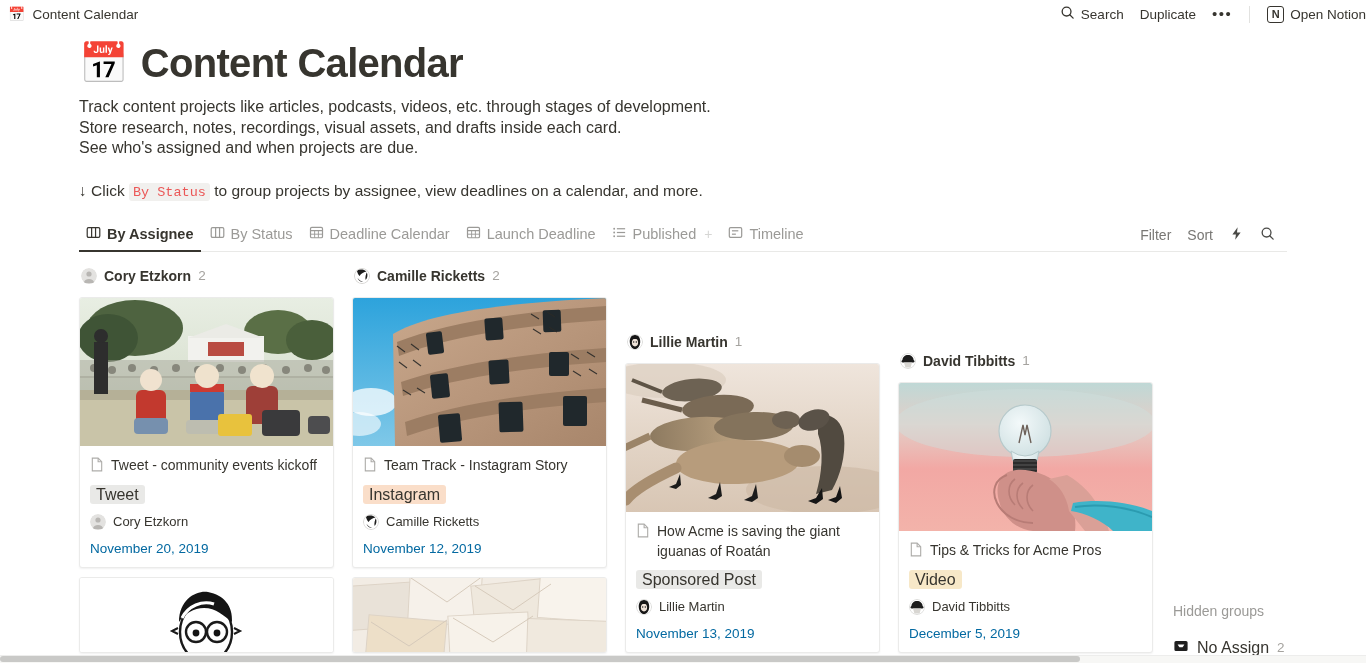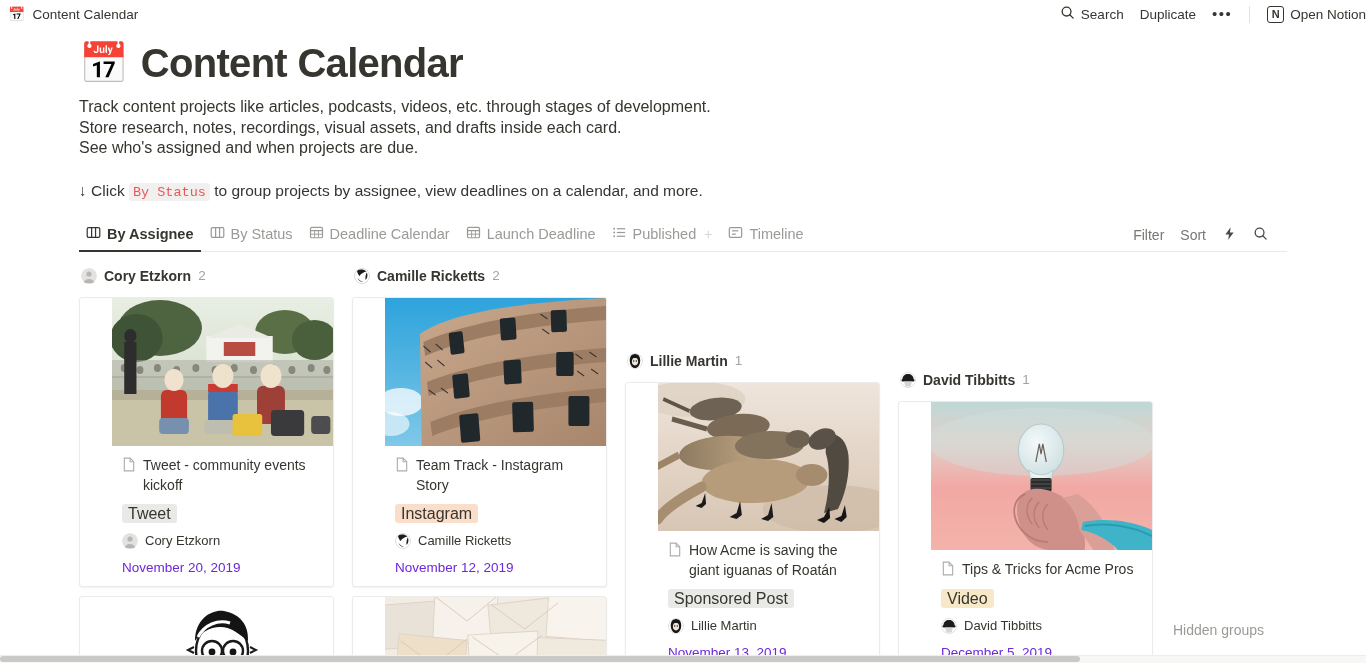--- a/index.html
+++ b/index.html
@@ -72,21 +72,21 @@
     position: relative; white-space: nowrap;
   }
   .tab.active { color: #37352f; font-weight: bold; }
   .tab.active:after {
     content: ""; position: absolute; left: 0; right: 0; bottom: -1px;
     height: 2px; background: #37352f;
   }
   .tab .plus { color: #d6d6d4; font-size: 14px; margin-left: 2px; }
 
   .tabbar-right {
-    position: absolute; right: 12px; bottom: 4px;
+    position: absolute; right: 5px; bottom: 4px;
     display: flex; gap: 2px;
     font-size: 14px; color: #787774;
   }
   .tr-item { padding: 3px 7px; border-radius: 3px; cursor: pointer; display:flex; align-items:center;}
 
   
   .ico { display: inline-block; vertical-align: middle; flex: 0 0 auto; }
 
   
   .board {
@@ -102,39 +102,38 @@
   .col-count { font-size: 13.5px; color: #a5a39f; }
 
   .card {
     background: #fff;
     border: 1px solid #ebebea;
     border-radius: 3px;
     box-shadow: 0 1px 2px rgba(15,15,15,0.06);
     overflow: hidden;
     margin-bottom: 9px;
     cursor: pointer;
-    padding-left: 32px;
   }
   .card-img { width: 100%; height: 148px; display: block; position: relative; overflow: hidden; }
   .card-body { padding: 9px 10px 11px 10px; }
   .card-title-row { display: flex; gap: 7px; align-items: flex-start; }
   .card-title {
     font-size: 14px; line-height: 20px; color: #37352f; font-weight: 500;
   }
   .tag {
     display: inline-block; font-size: 16px; line-height: 17px;
     padding: 1px 6px; border-radius: 3px; margin-top: 9px;
     color: #37352f; white-space: nowrap;
   }
   .tag.gray { background: #e9e9e7; }
   .tag.orange { background: #fadec9; }
   .tag.yellow { background: #f7e8c8; }
   .assignee { display: flex; align-items: center; gap: 7px; margin-top: 10px; }
   .assignee-name { font-size: 13px; color: #37352f; }
-  .card-date { font-size: 13.5px; color: #6d28d9; margin-top: 11px; }
+  .card-date { font-size: 13.5px; color: #0369a1; margin-top: 11px; }
 
   
   .av { width: 16px; height: 16px; border-radius: 50%; overflow: hidden; flex: 0 0 auto; display:block;}
 
   
   .hidden-col { width: 180px; flex: 0 0 180px; padding-top: 0; }
   .hidden-label { font-size: 14px; color: #9b9a97; height: 28px; display:flex; align-items:center; padding-left:2px;}
   .hidden-item {
     display: flex; align-items: center; gap: 8px;
     margin-top: 9px; padding: 4px 6px 4px 2px; border-radius: 3px; cursor: pointer;

